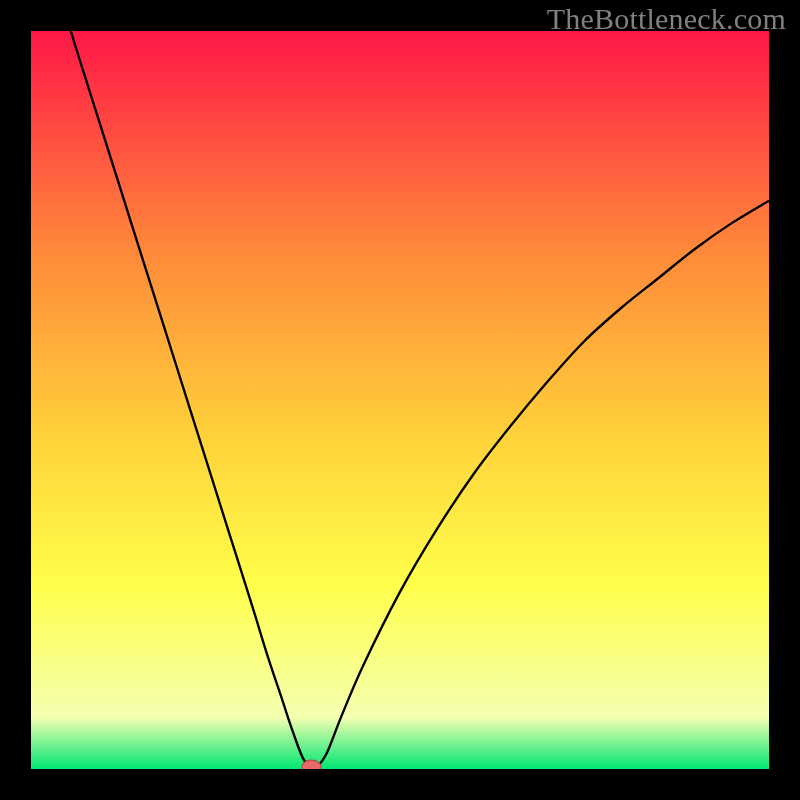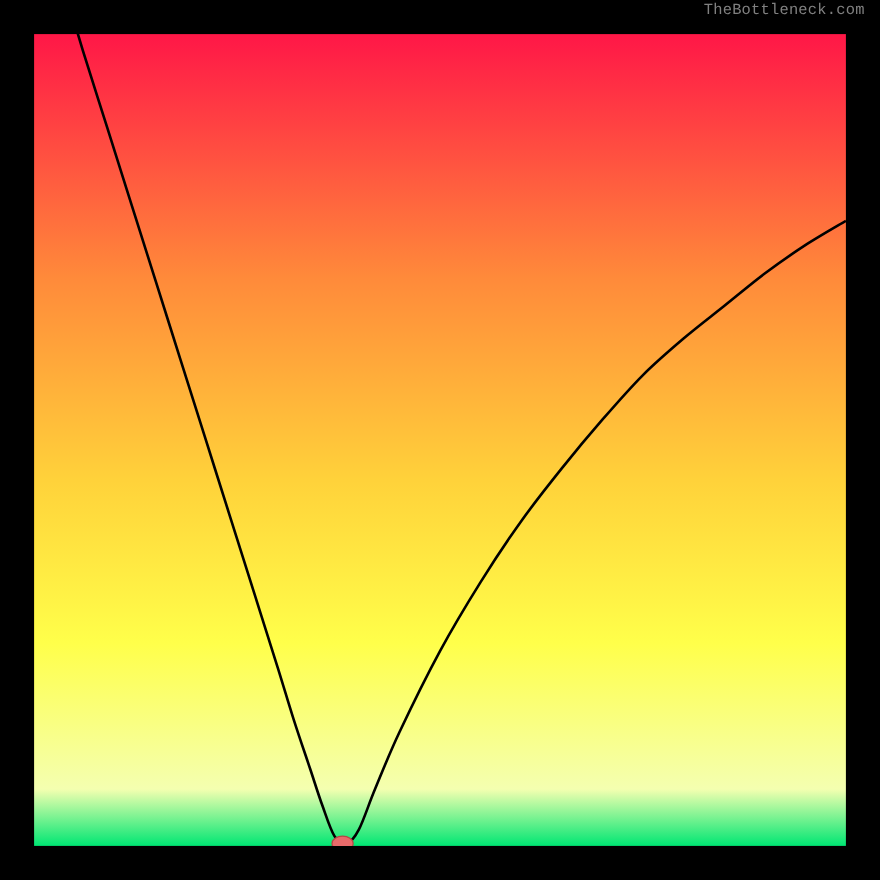--- a/index.html
+++ b/index.html
@@ -13,22 +13,22 @@
   .frame {
     position: relative;
     width: 800px;
     height: 800px;
     background: #000;
   }
   .watermark {
     position: absolute;
     top: 2px;
     right: 14px;
-    font-family: Liberation Mono, monospace;
-    font-size: 14px;
+    font-family: Liberation Serif, serif;
+    font-size: 30px;
     color: #808080;
     letter-spacing: 0.2px;
   }
   svg.plot {
     position: absolute;
     left: 31px;
     top: 31px;
     width: 738px;
     height: 738px;
     display: block;

